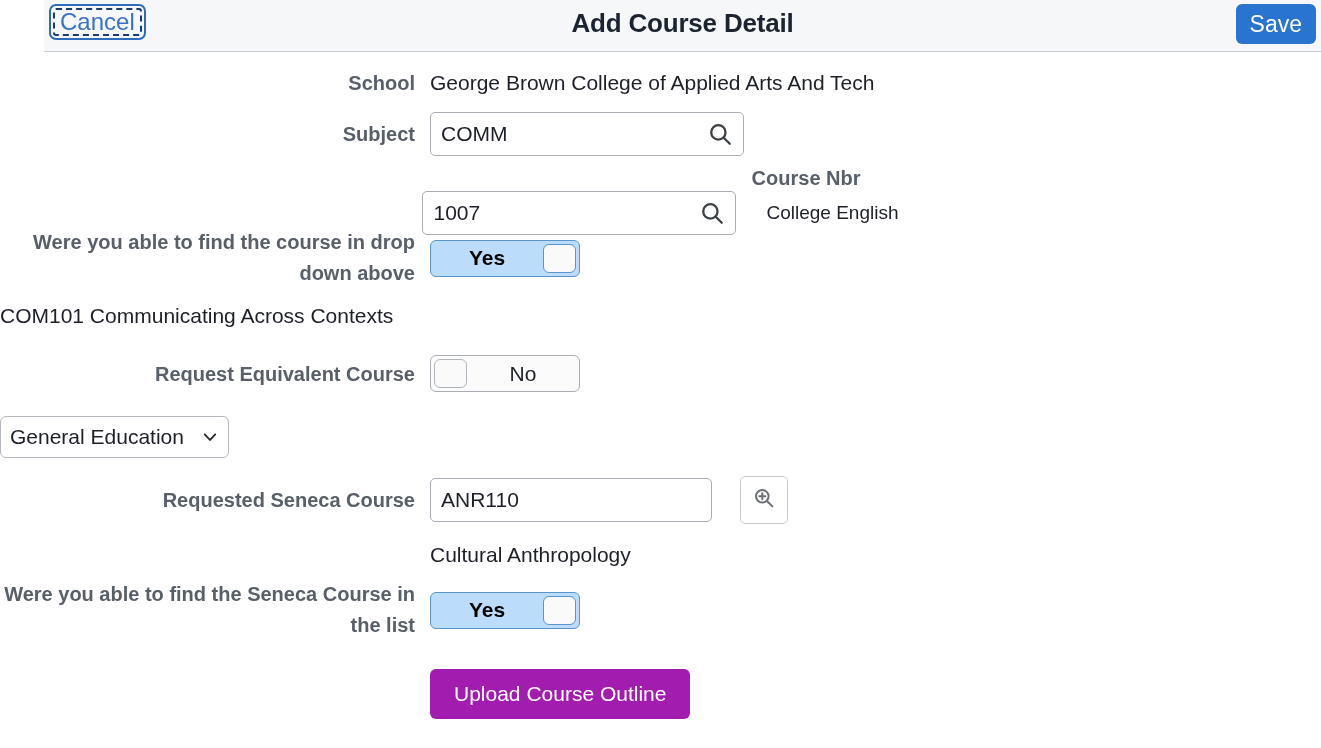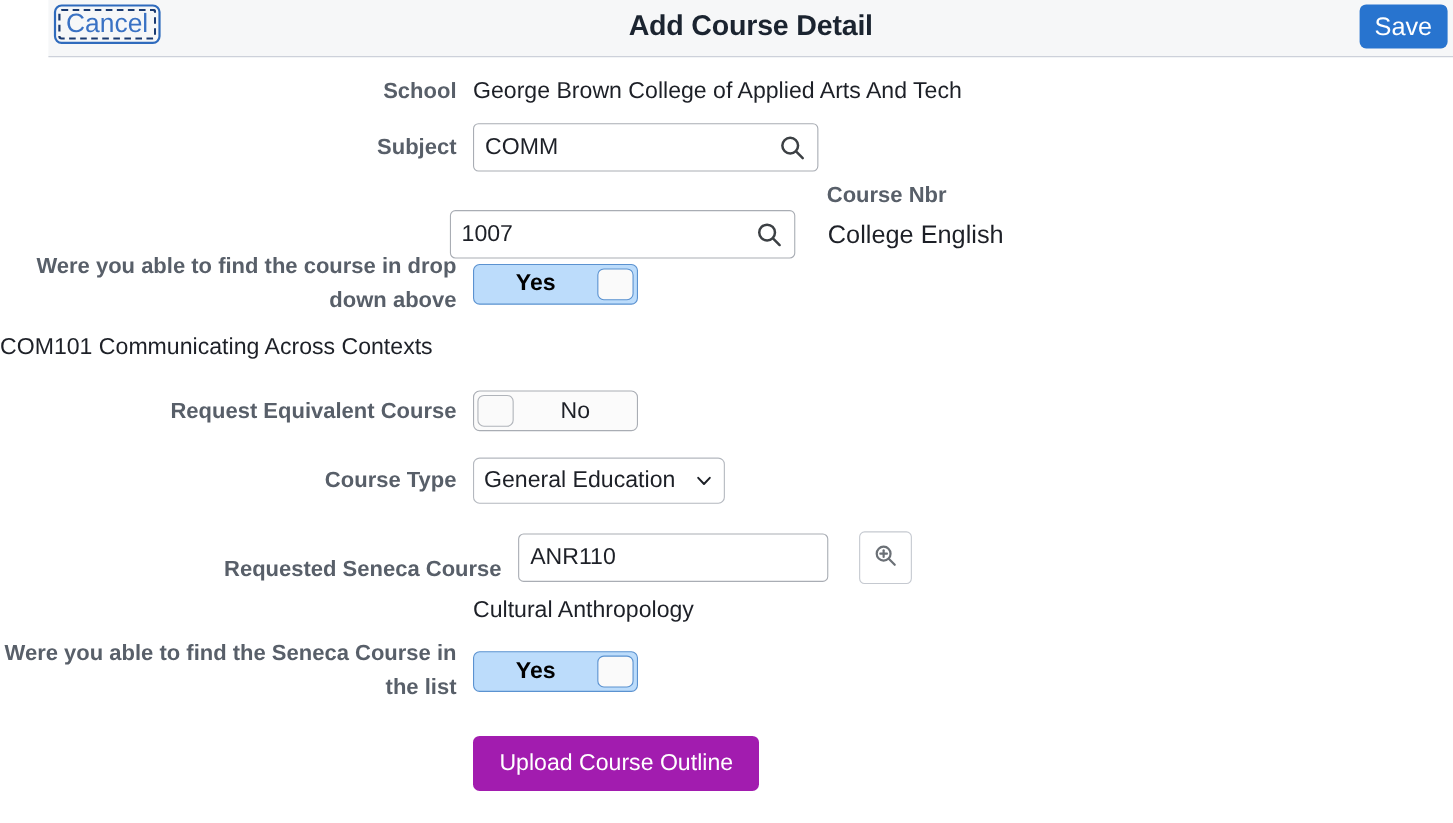--- a/index.html
+++ b/index.html
@@ -106,21 +106,21 @@
   
   .row-school { height: 38px; align-items: center; }
   .row-school .label { line-height: 26px; }
 
   .row-subject { height: 63px; align-items: center; }
   .row-coursenbr { height: 62px; align-items: center; flex-direction: column; }
   .row-findcourse { height: 62px; align-items: center; }
   .row-equiv { height: 53px; align-items: center; }
   .row-request { height: 63px; align-items: center; }
   .row-type { height: 64px; align-items: center; }
-  .row-reqcourse { height: 62px; align-items: flex-end; padding-left: 41px; }
+  .row-reqcourse { height: 62px; align-items: center; }
   .row-cultural { height: 47px; align-items: center; }
   .row-findseneca { height: 64px; align-items: center; }
   .row-upload { height: 56px; align-items: center; margin-top: 24px; }
 
   .row-findcourse .label,
   .row-findseneca .label {
     line-height: 31px;
   }
 
   
@@ -150,21 +150,21 @@
     right: 11px;
     top: 50%;
     transform: translateY(-50%);
     width: 26px;
     height: 26px;
     pointer-events: none;
     color: #3c4044;
   }
   .trailing-text {
     margin-left: 30px;
-    font-size: 23px;
+    font-size: 19px;
     color: #1d2027;
   }
 
   
   .toggle {
     position: relative;
     width: 150px;
     height: 37px;
     border-radius: 6px;
     box-sizing: border-box;
@@ -349,21 +349,20 @@
     <div class="label">Request Equivalent Course</div>
     <div class="value-area">
       <div class="toggle off">
         <span class="toggle-knob"></span>
         <span class="toggle-text">No</span>
       </div>
     </div>
   </div>
 
   <div class="row row-type">
-    <div class="label">Course Type</div>
     <div class="value-area">
       <span class="select-wrap">
         <div class="select-box">
           <span>General Education</span>
         </div>
         <span class="chevron">
           <svg viewBox="0 0 24 24" width="18" height="18" fill="none" stroke="currentColor" stroke-width="2.4" stroke-linecap="round" stroke-linejoin="round">
             <polyline points="5,8.5 12,16 19,8.5"></polyline>
           </svg>
         </span>

